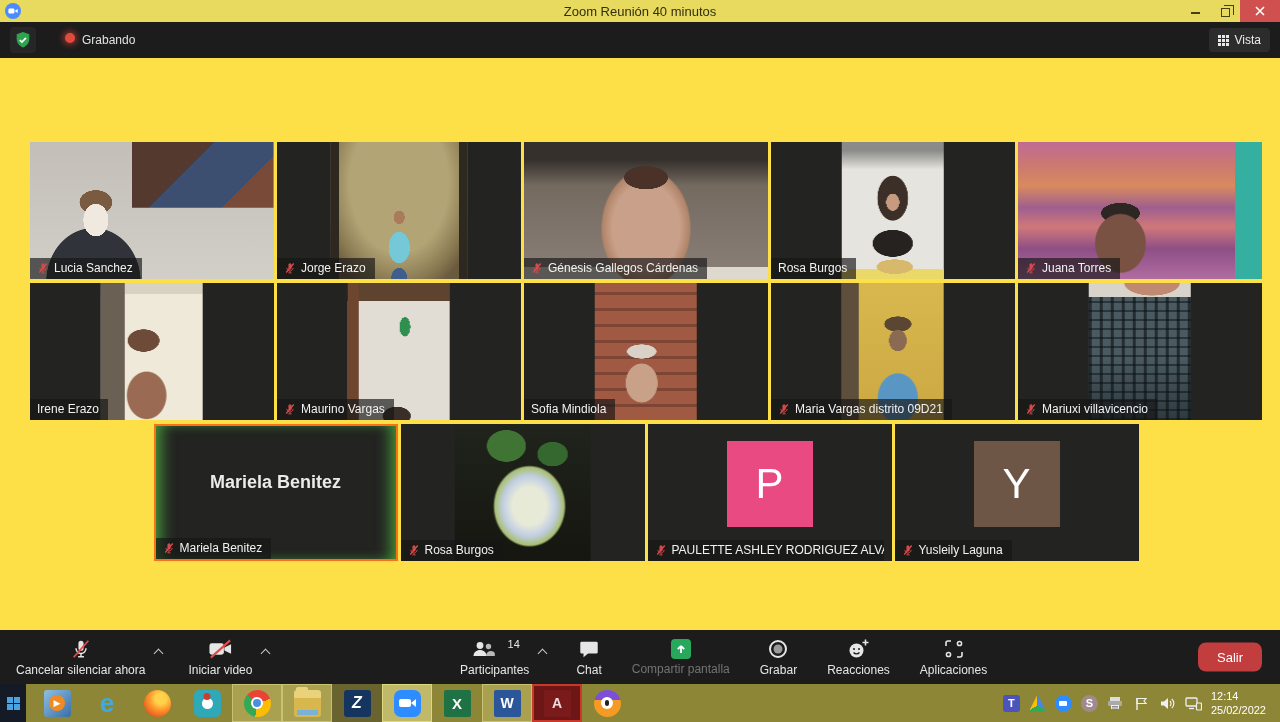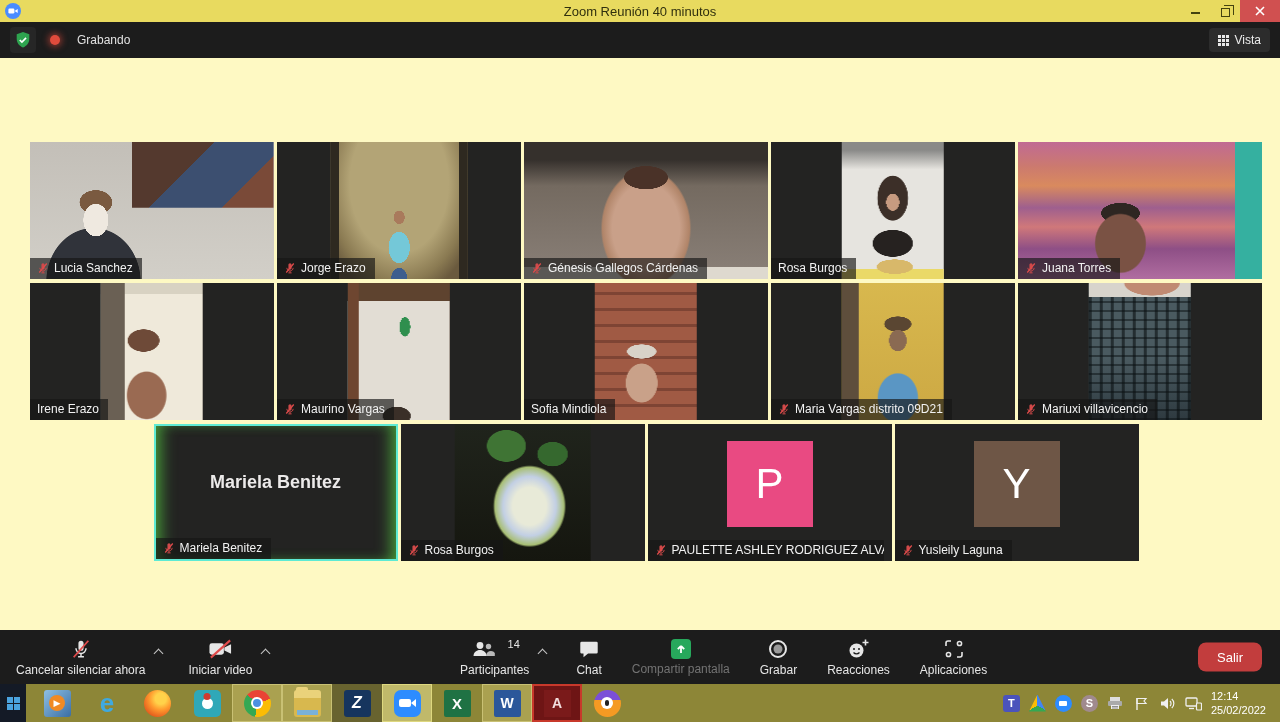--- a/index.html
+++ b/index.html
@@ -14,34 +14,34 @@
   .wc{width:30px;height:100%;display:flex;align-items:center;justify-content:center;cursor:default;}
   .min-ic{width:9px;border-bottom:2px solid #44430f;height:6px;}
   .restore-ic{position:relative;width:9px;height:9px;border:1.3px solid #44430f;margin-top:2px;}
   .restore-ic::before{content:"";position:absolute;top:-4px;left:2px;width:9px;height:9px;
     border:1.3px solid #44430f;border-bottom:none;border-left:none;}
   .wc-close{width:40px;background:#d05050;}
 
   
   .infobar{height:36px;background:#1c1c1c;display:flex;align-items:center;padding:0 10px;position:relative;}
   .shield-chip{width:26px;height:26px;border-radius:4px;background:#262626;display:flex;align-items:center;justify-content:center;}
-  .rec{display:flex;align-items:center;gap:17px;margin-left:14px;}
+  .rec{display:flex;align-items:flex-start;gap:7px;margin-left:29px;}
   .rec-dot{width:10px;height:10px;border-radius:50%;background:#e04b3c;box-shadow:0 0 6px 2px rgba(224,75,60,.55);}
   .rec-label{font-size:12px;color:#e2e2e2;}
   .timer-pill{position:absolute;left:50%;top:50%;transform:translate(-50%,-50%);
     background:#2a2a2a;border:1px solid #6e6e6e;border-radius:3px;padding:4px 11px;
     font-size:12px;color:#efefef;white-space:nowrap;}
   .vista-btn{margin-left:auto;background:#2c2c2c;border-radius:4px;padding:5px 9px;display:flex;
     align-items:center;gap:6px;font-size:12px;color:#ececec;}
 
   
-  .main{height:572px;background:#fef9c3;padding-top:84px;padding-left:12px;}
+  .main{height:572px;background:#fde047;padding-top:84px;padding-left:12px;}
   .grid-row{display:flex;justify-content:center;gap:3px;height:137px;margin-bottom:4px;}
   .tile{position:relative;width:244px;height:137px;background:#232322;overflow:hidden;flex:0 0 auto;}
-  .tile.active{border:2px solid #5eead4;
+  .tile.active{border:2px solid #f97316;
     box-shadow:inset 12px 0 16px -8px #4aa63c, inset -12px 0 16px -8px #4aa63c;}
   .video{position:absolute;top:0;bottom:0;background-repeat:no-repeat;}
   .video.full{left:0;right:0;}
   .video.portrait{width:42%;left:50%;transform:translateX(-50%);}
   .video.portrait-wide{width:56%;left:50%;transform:translateX(-50%);}
   .avatar{position:absolute;left:50%;top:44%;transform:translate(-50%,-50%);width:86px;height:86px;
     display:flex;align-items:center;justify-content:center;color:#fff;font-size:42px;font-weight:400;}
   .center-name{position:absolute;left:0;right:0;top:42%;transform:translateY(-50%);
     text-align:center;color:#eceaea;font-size:18px;font-weight:bold;}
   .name-label{position:absolute;left:0;bottom:0;max-width:97%;display:flex;align-items:center;gap:5px;

